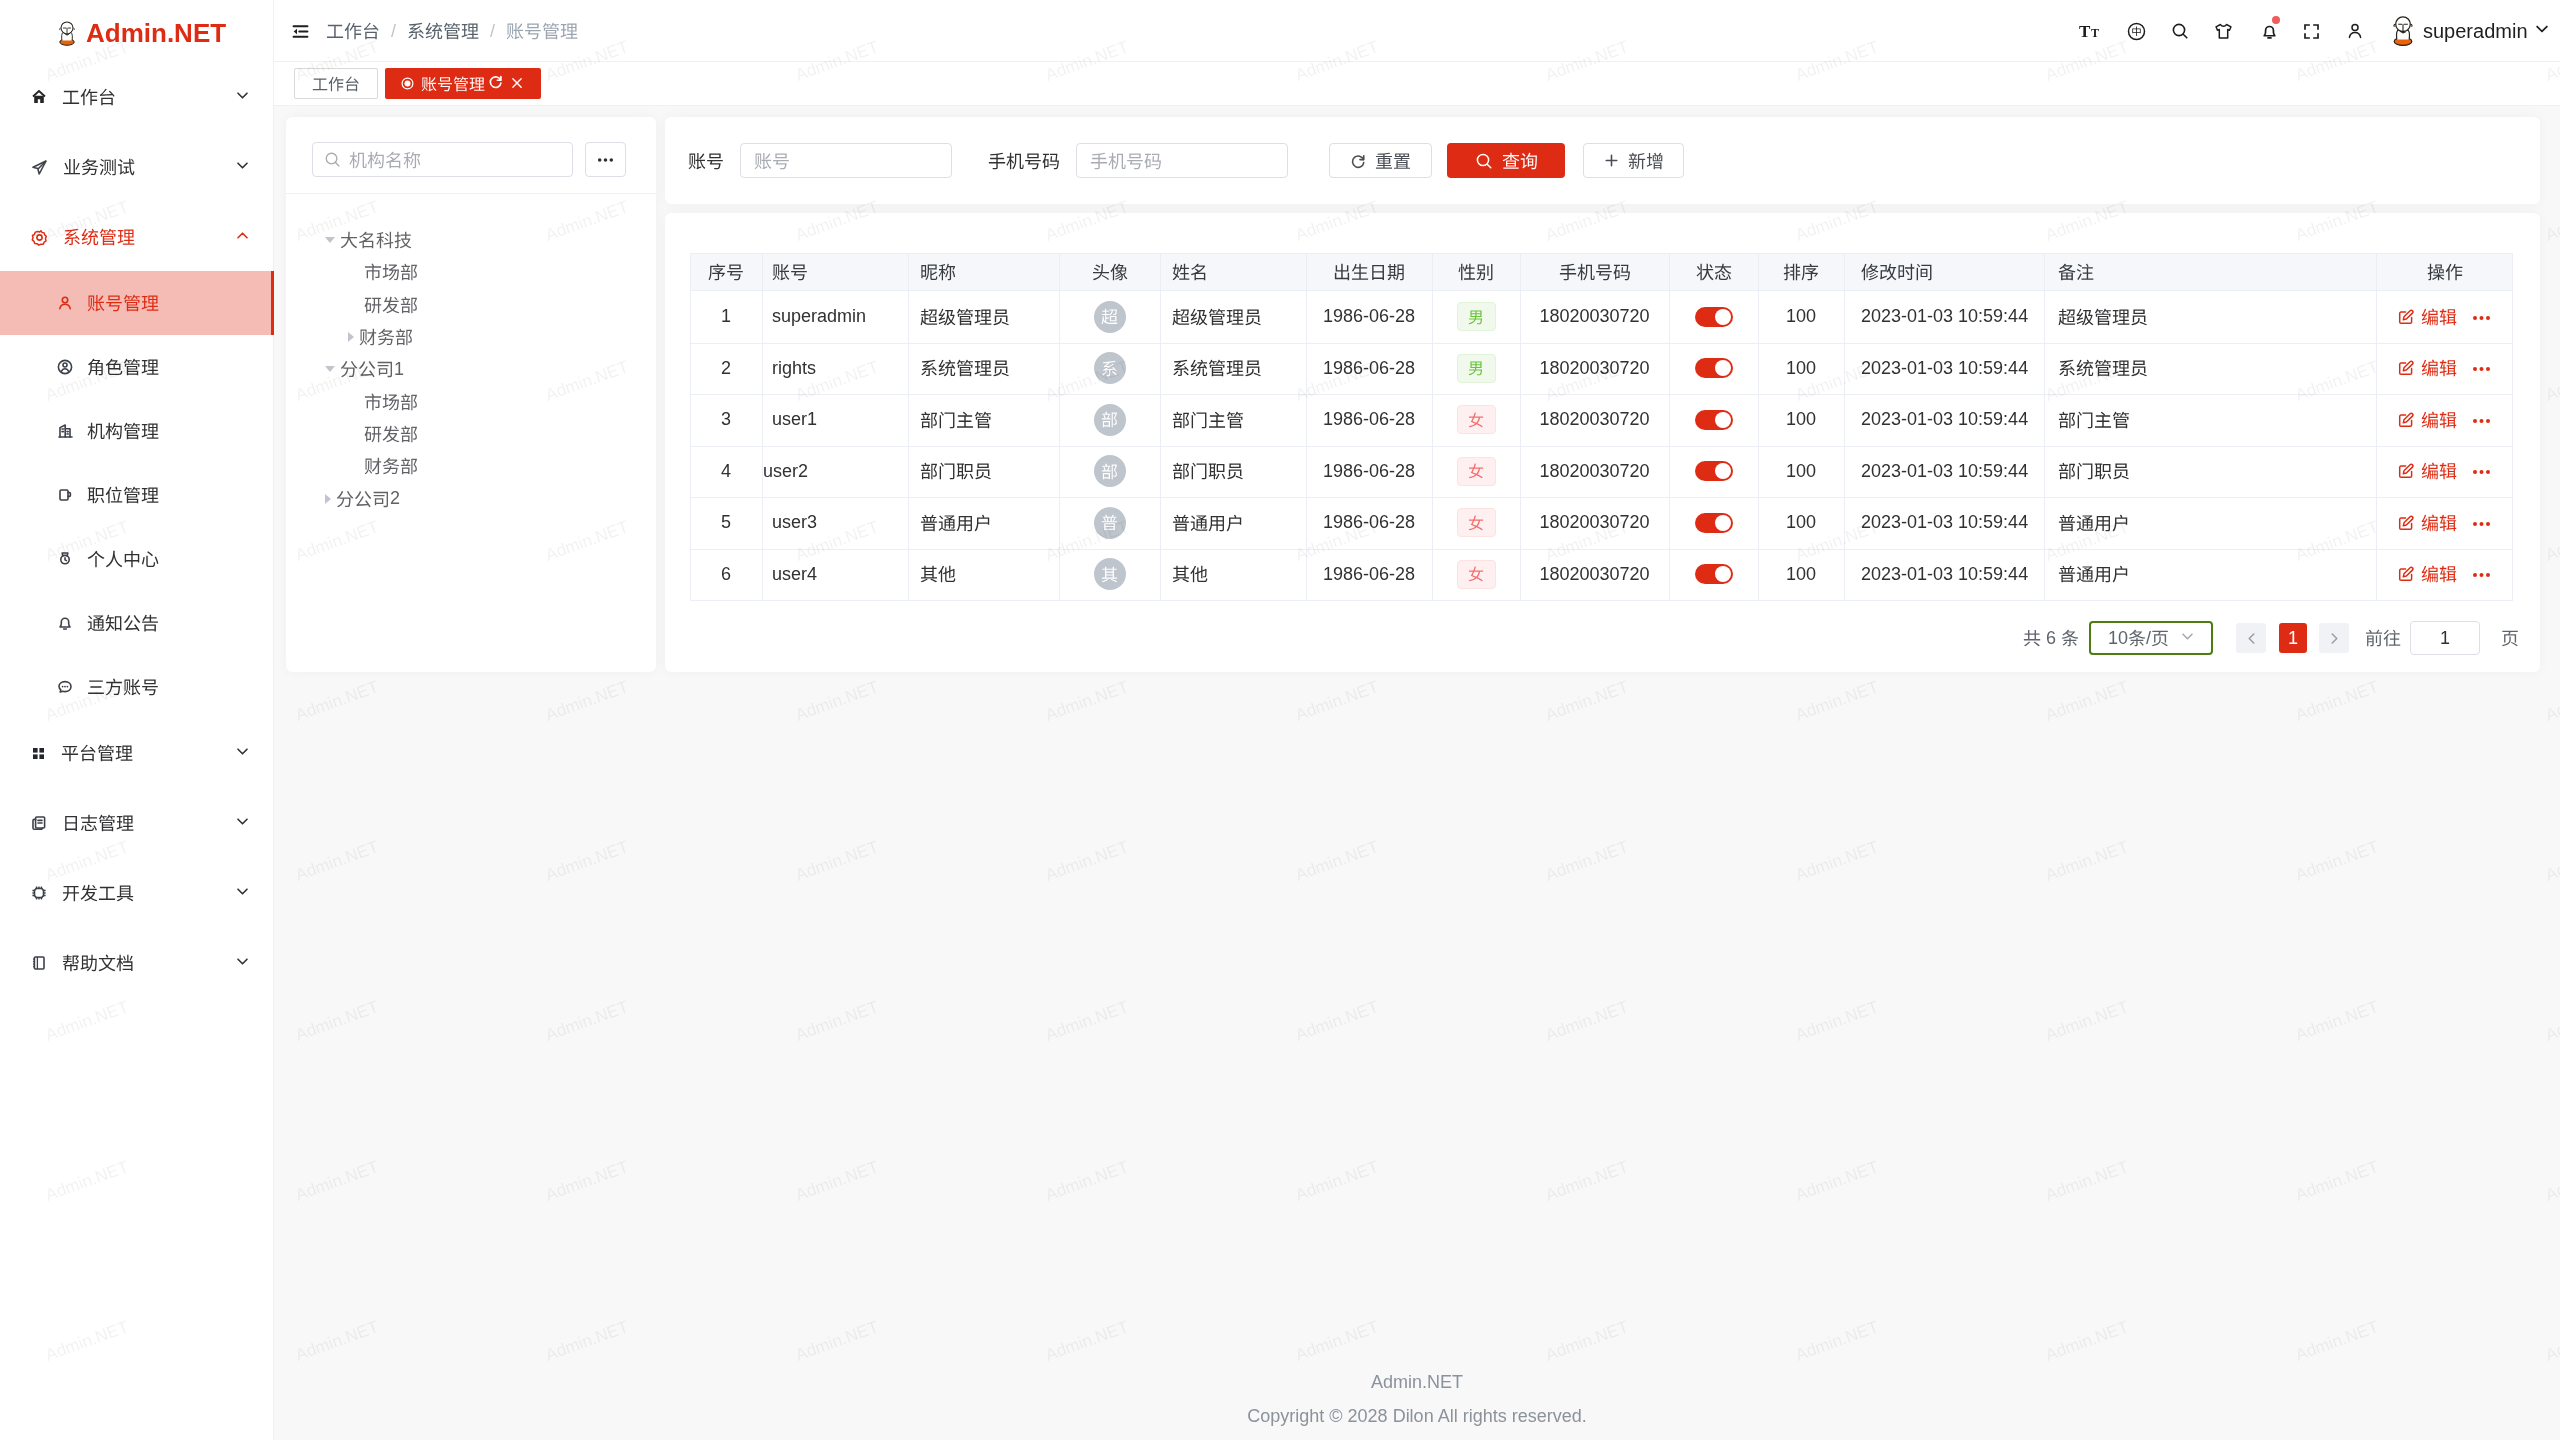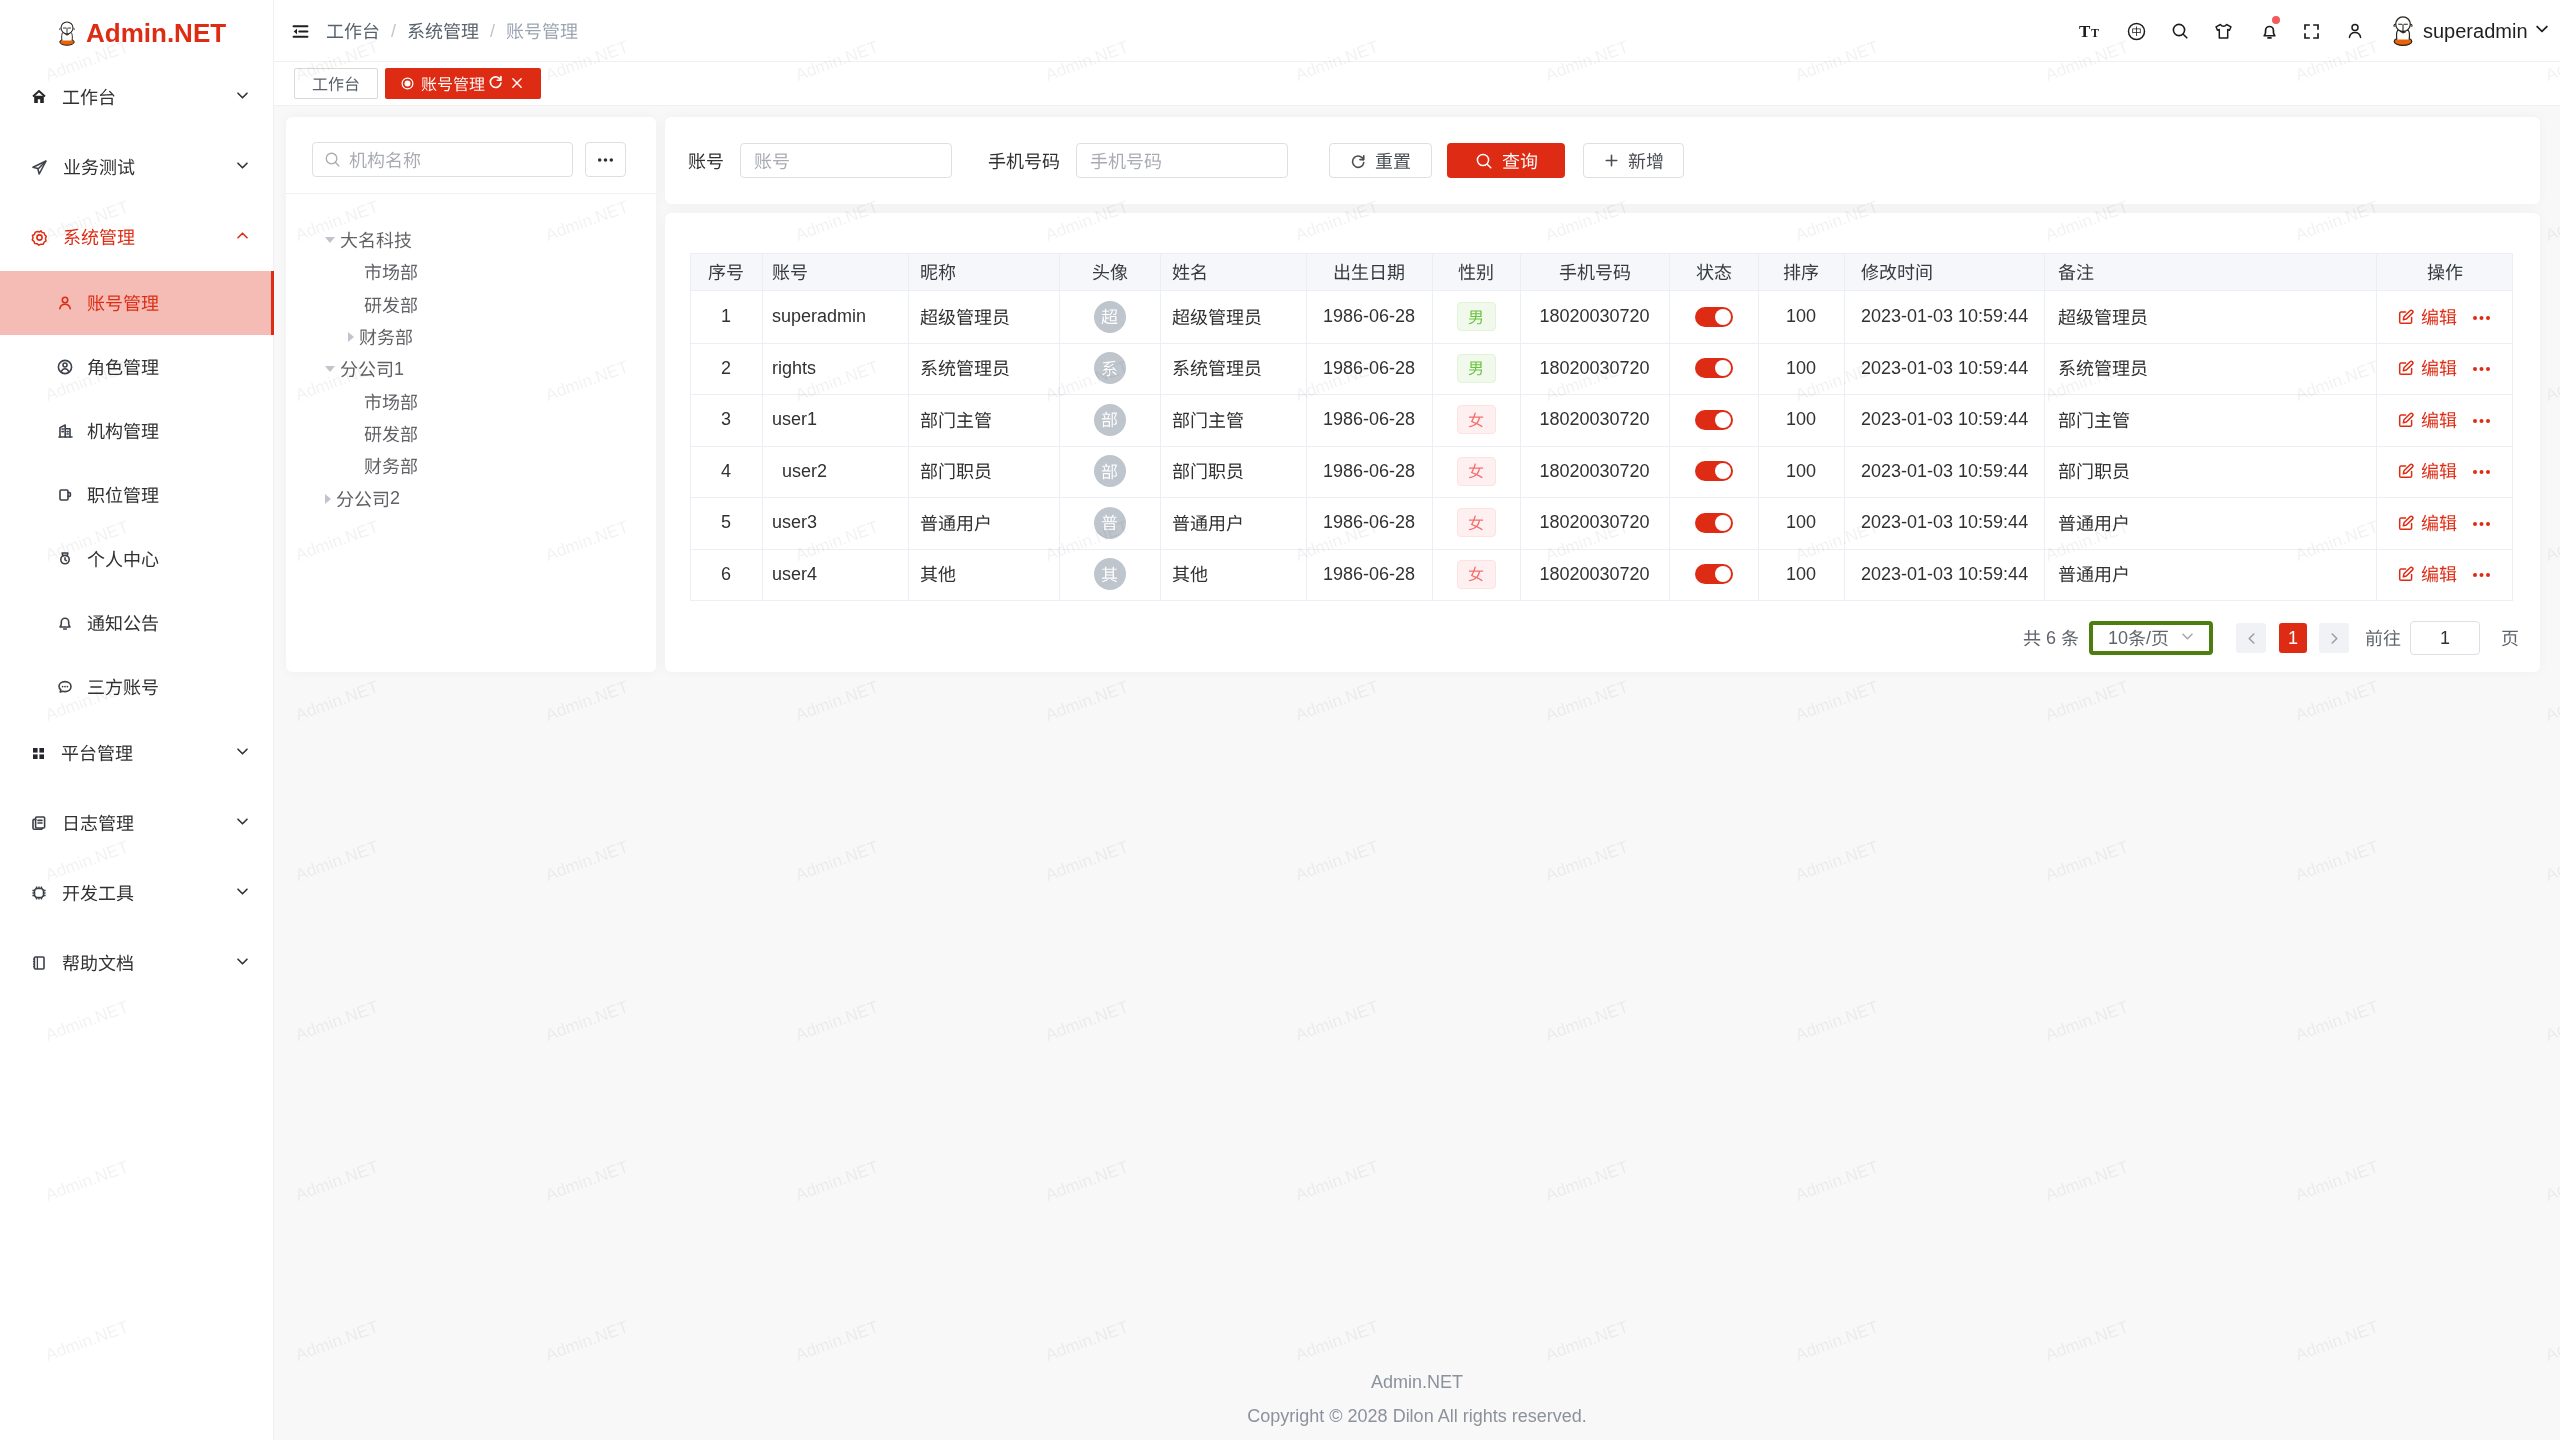--- a/index.html
+++ b/index.html
@@ -1029,21 +1029,21 @@
         <span style="margin-left:15px"><svg width="19" height="8" viewBox="0 0 19 8" fill="none" style="flex:none;">
             <circle cx="3" cy="4" r="2" fill="#de2c14"></circle>
             <circle cx="9.5" cy="4" r="2" fill="#de2c14"></circle>
             <circle cx="16" cy="4" r="2" fill="#de2c14"></circle>
           </svg></span>
       </div>
 <div style="position:absolute;left:0;top:244.0px;width:1823px;height:1px;background:#ebeef5"></div>
 <div class="flex" style="position:absolute;left:0px;top:192.5px;width:72px;height:51.5px;justify-content:center">
         <span style="font-size:18px;color:#303133">4</span>
       </div>
-<div class="flex" style="position:absolute;left:92px;top:192.5px;height:51.5px">
+<div class="flex" style="position:absolute;left:73px;top:192.5px;height:51.5px">
         <span style="font-size:18px;color:#303133">user2</span>
       </div>
 <div class="flex" style="position:absolute;left:230px;top:192.5px;height:51.5px">
         <svg width="72" height="18" viewBox="0 0 4000 1000" style="flex:none;display:block">
           <g fill="#303133">
             <use href="#u90e8" x="0"></use>
             <use href="#u95e8" x="1000"></use>
             <use href="#u804c" x="2000"></use>
             <use href="#u5458" x="3000"></use>
           </g>
@@ -1309,21 +1309,21 @@
             <use href="#u5171" x="0"></use>
           </g>
         </svg>
         <span style="font-size:18px;color:#5f646c;">&nbsp;6&nbsp;</span>
         <svg width="18" height="18" viewBox="0 0 1000 1000" style="flex:none;display:block">
           <g fill="#5f646c">
             <use href="#u6761" x="0"></use>
           </g>
         </svg>
       </div>
-<div class="flex" style="position:absolute;left:1424px;top:0;width:124px;height:34px;border:4px solid #4d7c0f;border-radius:4px;justify-content:center">
+<div class="flex" style="position:absolute;left:1424px;top:0;width:124px;height:34px;border:2px solid #4d7c0f;border-radius:4px;justify-content:center">
         <span style="font-size:18px;color:#5f646c;">10</span>
         <svg width="18" height="18" viewBox="0 0 1000 1000" style="flex:none;display:block">
           <g fill="#5f646c">
             <use href="#u6761" x="0"></use>
           </g>
         </svg>
         <span style="font-size:18px;color:#5f646c;">/</span>
         <svg width="18" height="18" viewBox="0 0 1000 1000" style="flex:none;display:block">
           <g fill="#5f646c">
             <use href="#u9875" x="0"></use>

